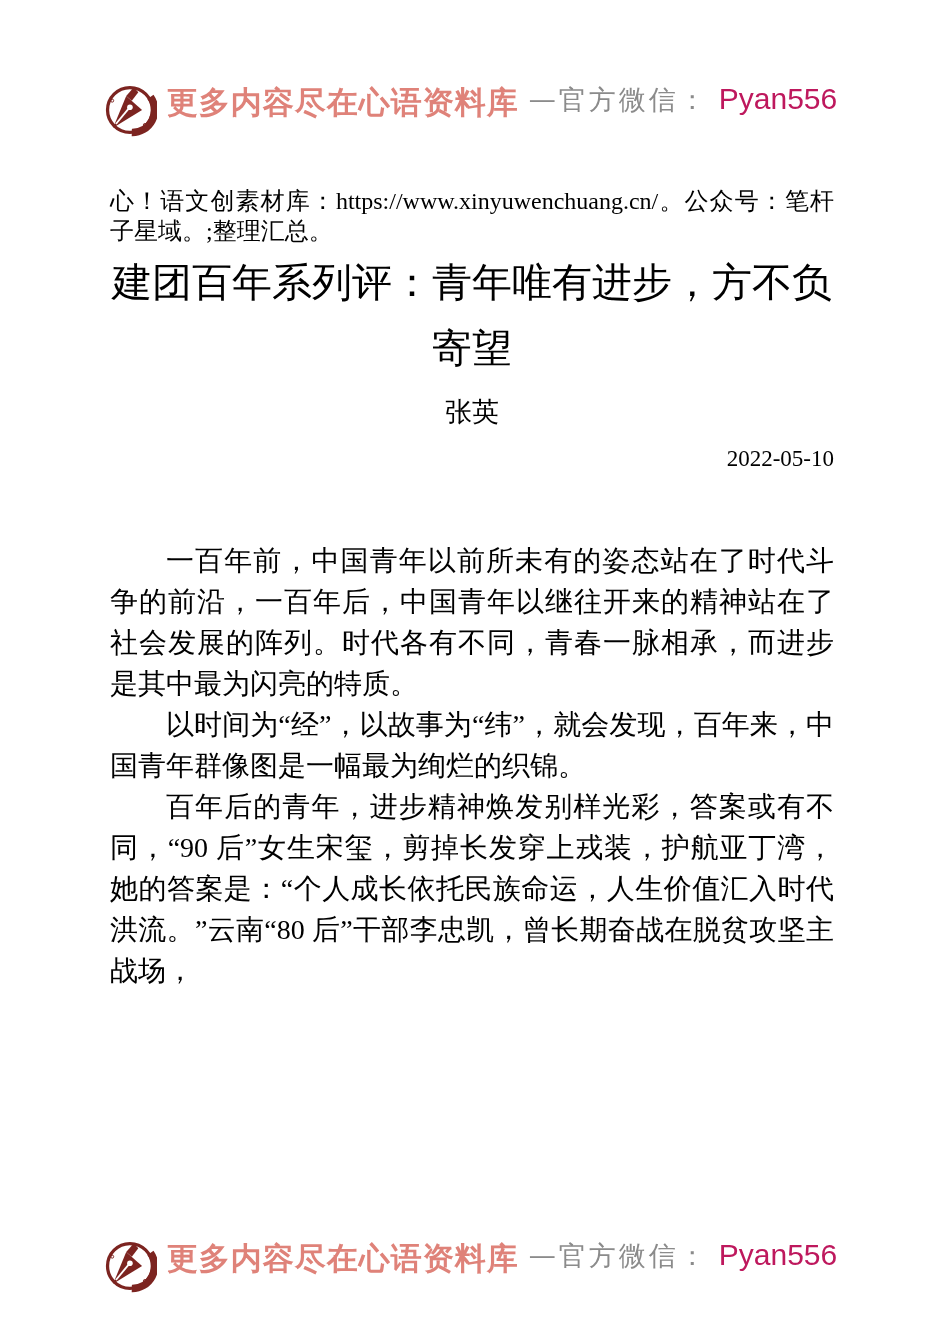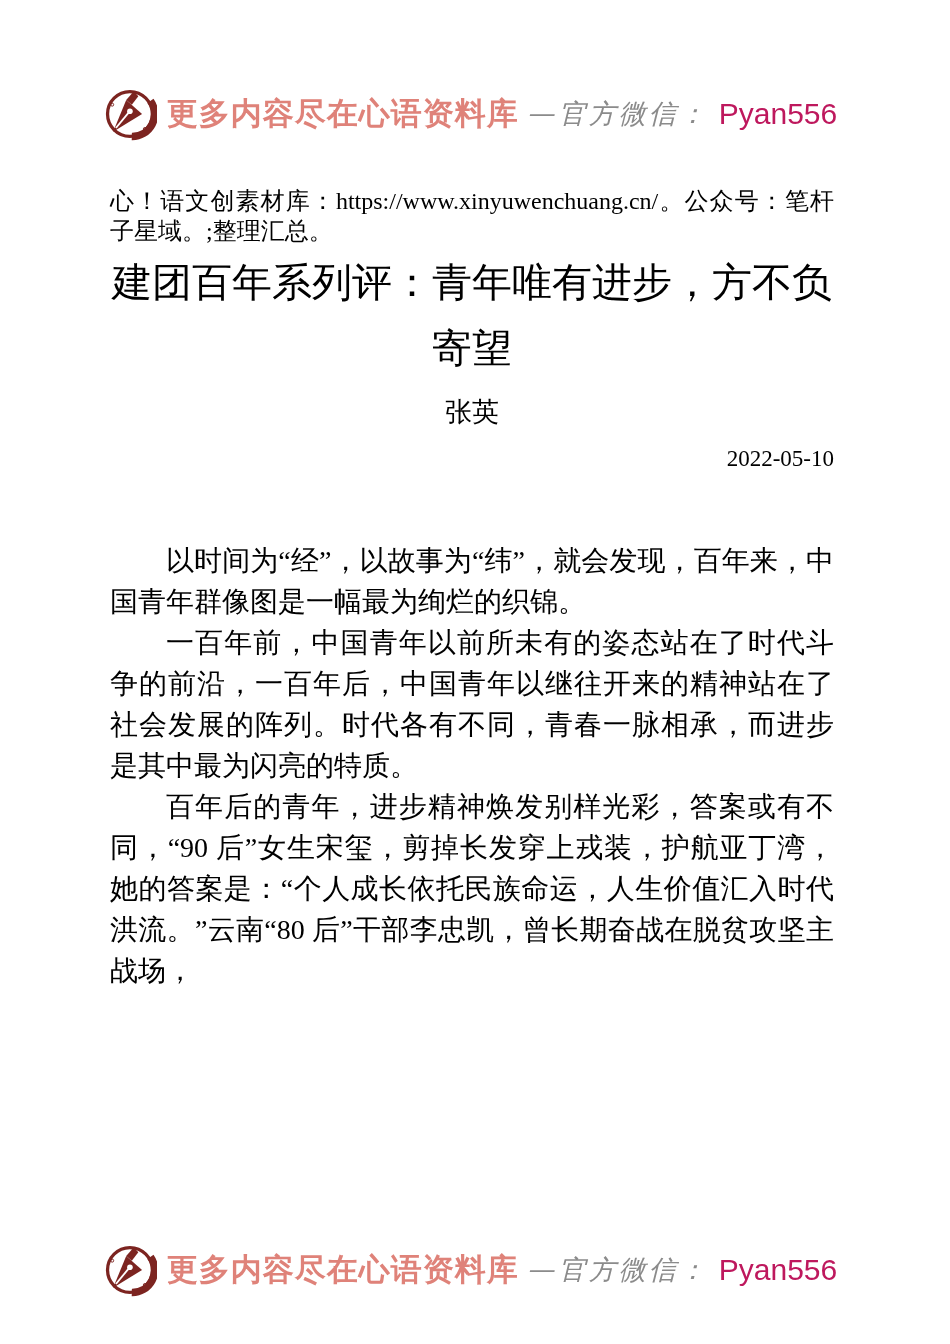--- a/index.html
+++ b/index.html
@@ -10,34 +10,34 @@
     margin:0 auto;
     background:#ffffff;
     overflow:hidden;
     font-family:"Liberation Serif","DejaVu Serif",serif;
     color:#000;
   }
 
   
   .banner {
     position:absolute; left:0; right:12px;
-    display:flex; align-items:center; justify-content:center;
+    display:flex; justify-content:center;
     gap:10px;
     height:64px;
   }
   .banner.header { top:82px; }
   .banner.footer { bottom:42px; }
   .banner .logo { width:56px; height:56px; flex:0 0 auto; }
   .banner-main {
     font-size:31px; font-weight:700; letter-spacing:1px;
     color:#df8279;
     font-family:"Liberation Serif","DejaVu Serif",serif;
   }
   .banner-label {
-    font-size:27px; font-style:italic; letter-spacing:3px;
+    font-size:27px; letter-spacing:3px;
     color:#8b8b8b;
     font-family:"DejaVu Serif","Liberation Serif",serif;
   }
   .banner-value {
     font-size:30px;
     color:#be185d;
     font-family:"Liberation Sans","DejaVu Sans",sans-serif;
   }
 
   
@@ -101,22 +101,22 @@
 
     <div class="notice">心！语文创素材库：https://www.xinyuwenchuang.cn/。公众号：笔杆子星域。;整理汇总。</div>
 
     <h1 class="title">建团百年系列评：青年唯有进步，方不负寄望</h1>
 
     <div class="byline">张英</div>
 
     <div class="dateline">2022-05-10</div>
 
     <div class="body">
+      <p>一百年前，中国青年以前所未有的姿态站在了时代斗争的前沿，一百年后，中国青年以继往开来的精神站在了社会发展的阵列。时代各有不同，青春一脉相承，而进步是其中最为闪亮的特质。</p>
       <p>以时间为“经”，以故事为“纬”，就会发现，百年来，中国青年群像图是一幅最为绚烂的织锦。</p>
-      <p>一百年前，中国青年以前所未有的姿态站在了时代斗争的前沿，一百年后，中国青年以继往开来的精神站在了社会发展的阵列。时代各有不同，青春一脉相承，而进步是其中最为闪亮的特质。</p>
       <p>百年后的青年，进步精神焕发别样光彩，答案或有不同，“90 后”女生宋玺，剪掉长发穿上戎装，护航亚丁湾，她的答案是：“个人成长依托民族命运，人生价值汇入时代洪流。”云南“80 后”干部李忠凯，曾长期奋战在脱贫攻坚主战场，</p>
     </div>
 
   </div>
 
   <div class="banner footer">
     <span class="logo">
       <svg viewBox="0 0 60 60" width="56" height="56" aria-hidden="true">
         <circle cx="31" cy="30" r="24" fill="none" stroke="#7c2420" stroke-width="3.5"></circle>
         <path d="M53 16 A24 24 0 0 1 33 54" fill="none" stroke="#7c2420" stroke-width="8"></path>

